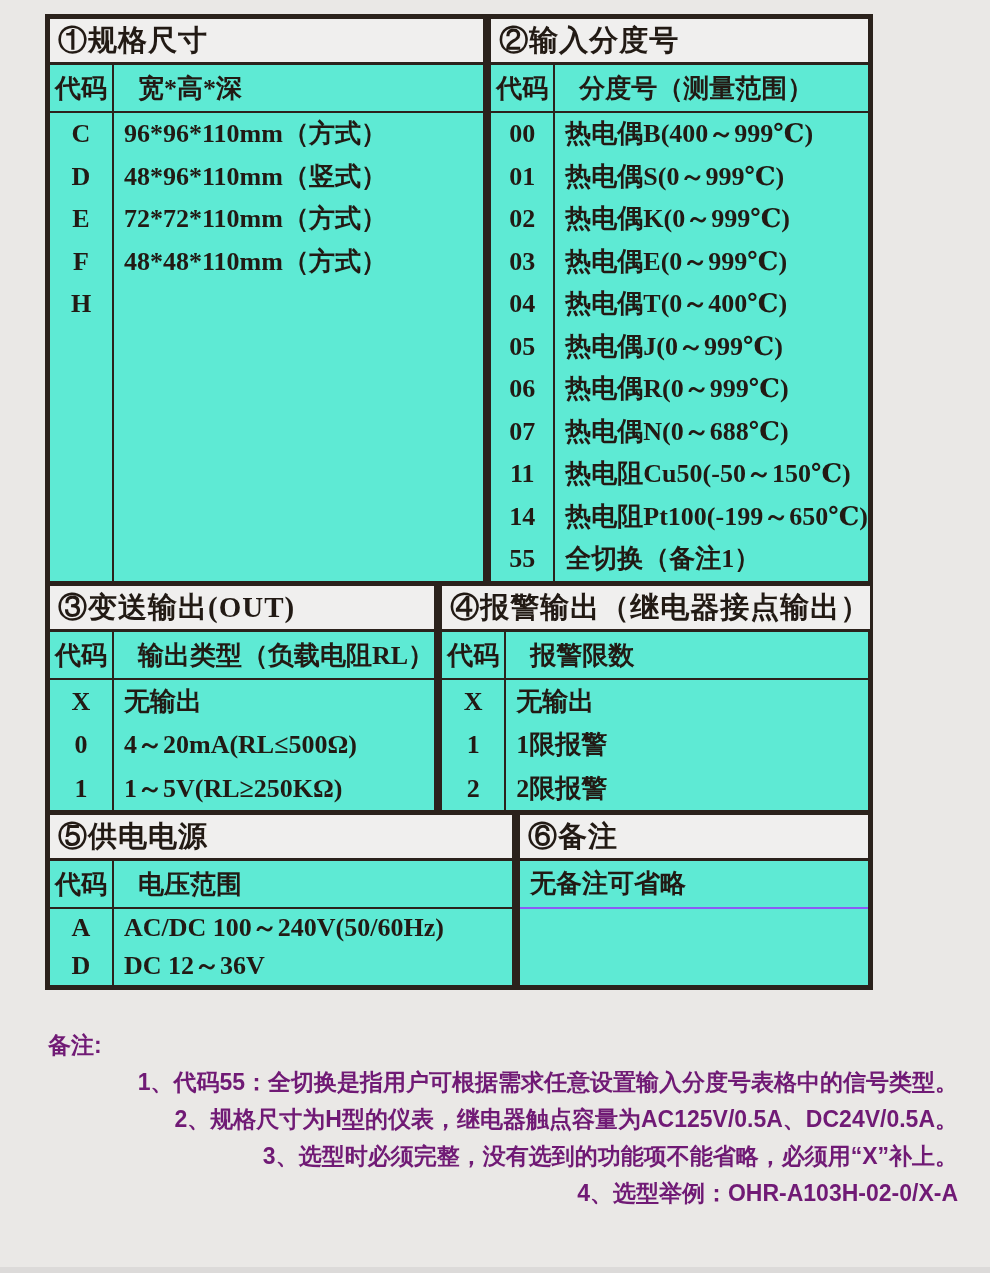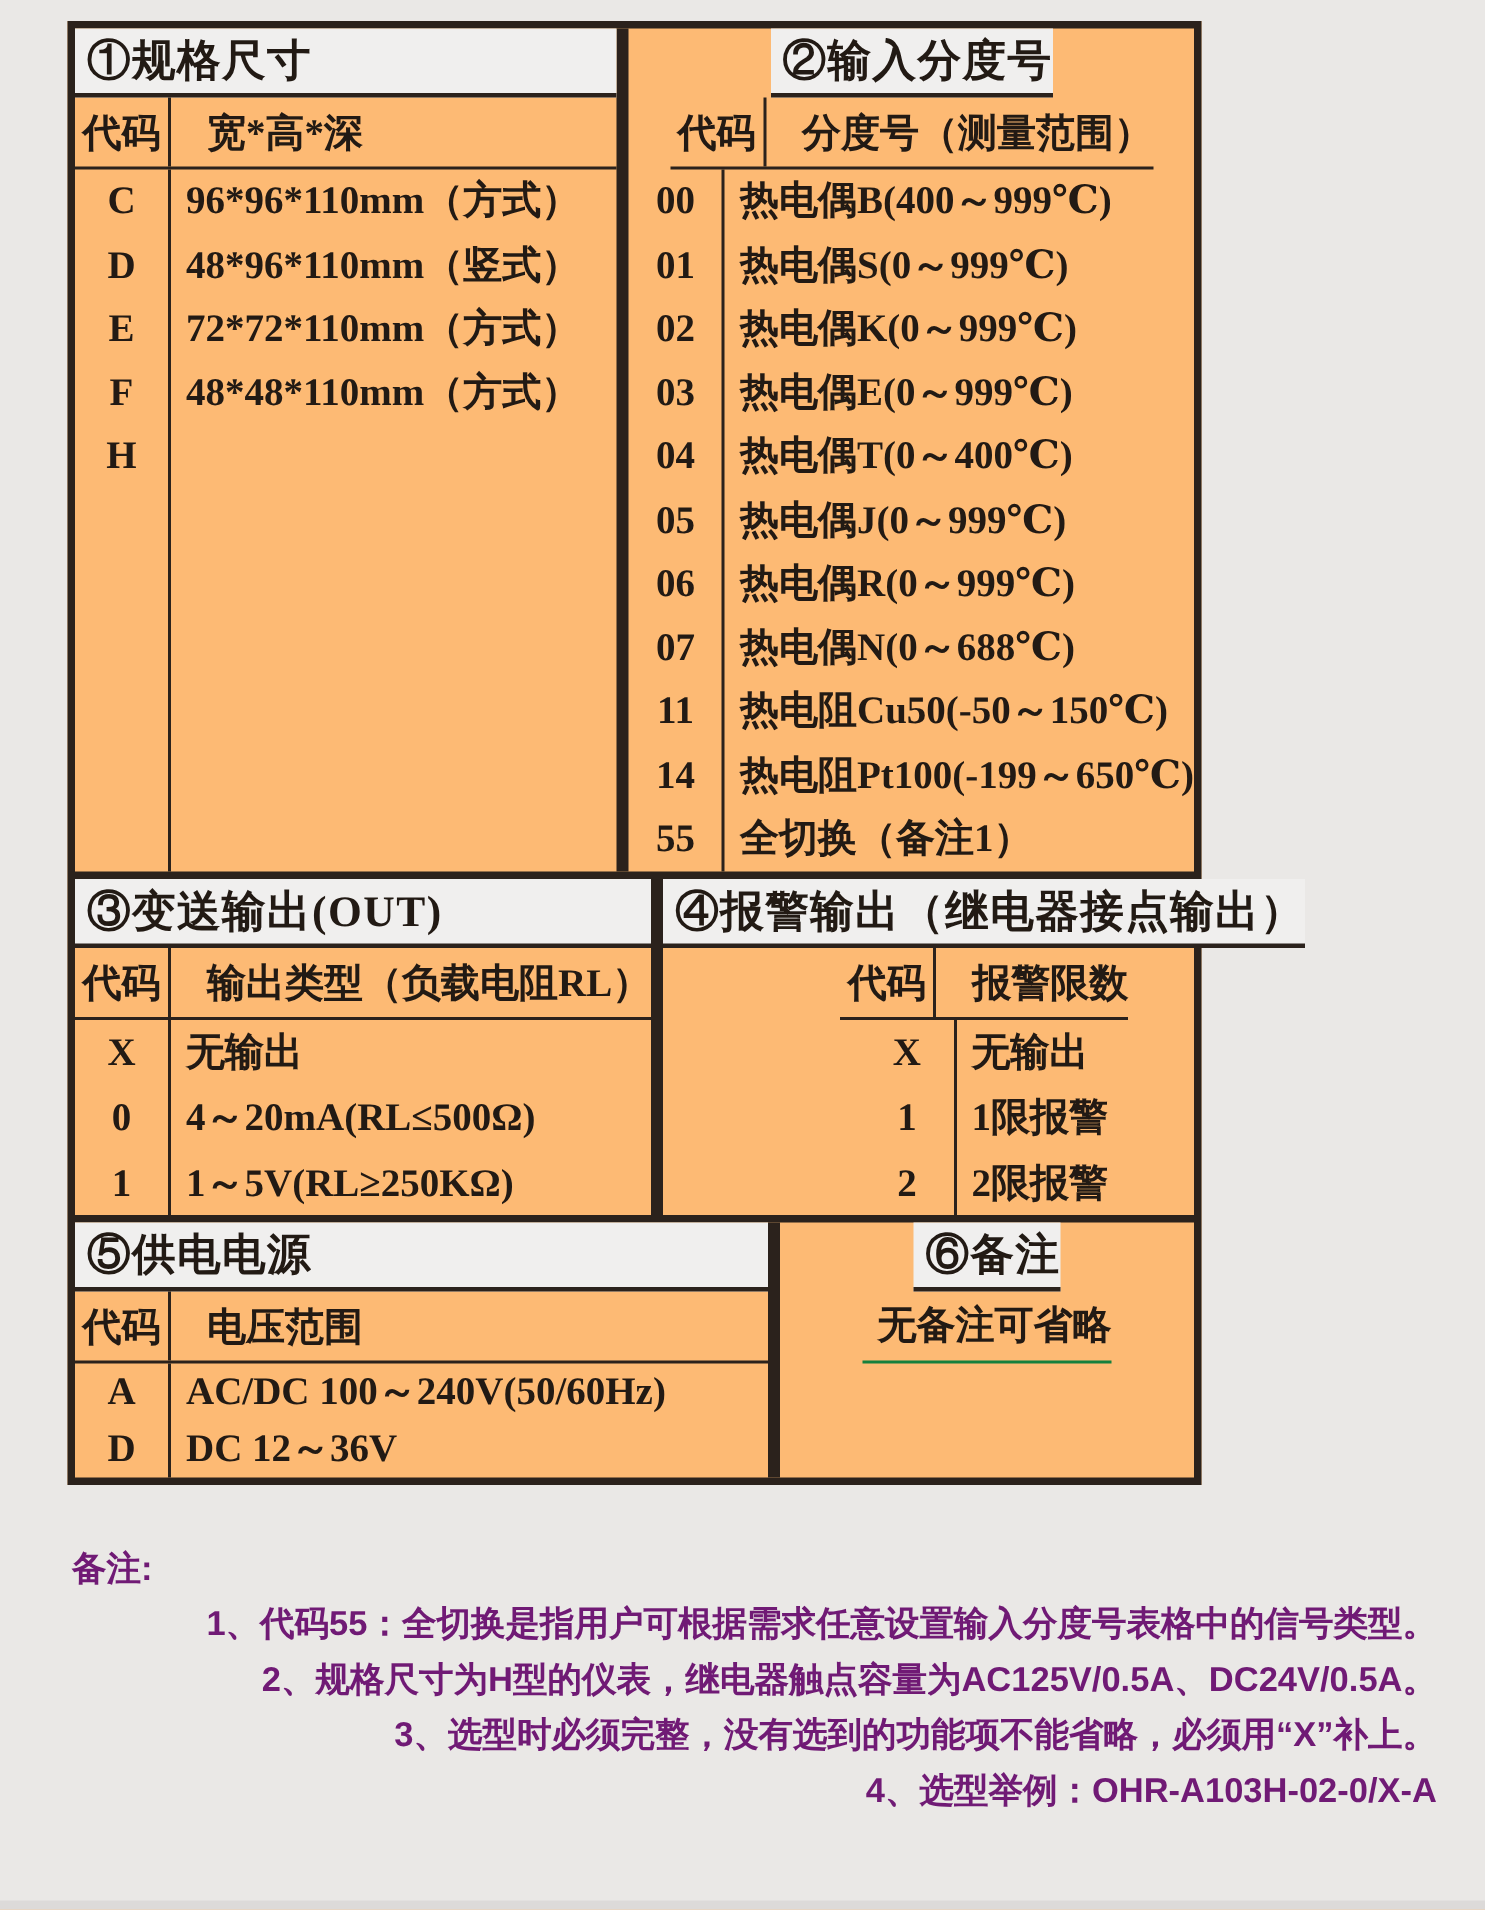--- a/index.html
+++ b/index.html
@@ -7,29 +7,29 @@
   body {
     position: relative;
     background: #eae8e6;
     font-family: "Liberation Serif", "DejaVu Serif", serif;
     color: #221a14;
     overflow: hidden;
   }
   .tables {
     position: absolute;
     left: 45px; top: 14px;
-    width: 756px;
+    width: 828px;
     border: 5px solid #2b221c;
-    background: #fdba74;
+    background: #5eead4;
   }
   .band { display: flex; }
   .band + .band { border-top: 5px solid #2b221c; }
   .sec { display: flex; flex-direction: column; }
   .sec-left { width: 470px; border-right: 8px solid #2b221c; }
-  .sec-right { flex: 1; align-items: center; }
+  .sec-right { flex: 1; }
   .sec-title {
     height: 46px;
     background: #f0efee;
     border-bottom: 3px solid #2b221c;
     display: flex; align-items: center;
     padding-left: 8px;
     font-size: 29px; font-weight: bold;
     letter-spacing: 1px;
     white-space: nowrap;
   }
@@ -53,21 +53,21 @@
     width: 64px;
     border-right: 2px solid #2b221c;
     text-align: center;
   }
   .b-desc { flex: 1; padding-left: 10px; white-space: nowrap; }
   .body-a .cell { height: 42.5px; line-height: 42.5px; }
   .body-b .cell { height: 43.3px; line-height: 43.3px; }
   .body-c .cell { height: 38px; line-height: 38px; }
   .remark-row {
     height: 48px; line-height: 46px;
-    border-bottom: 2px solid #15803d;
+    border-bottom: 2px solid #8b5cf6;
     padding-left: 10px;
     font-size: 26px; font-weight: bold;
     white-space: nowrap;
   }
   .remark-empty { flex: 1; }
   .notes {
     position: absolute;
     left: 48px; top: 1033px;
     width: 910px;
     font-family: "Liberation Sans", "DejaVu Sans", sans-serif;

